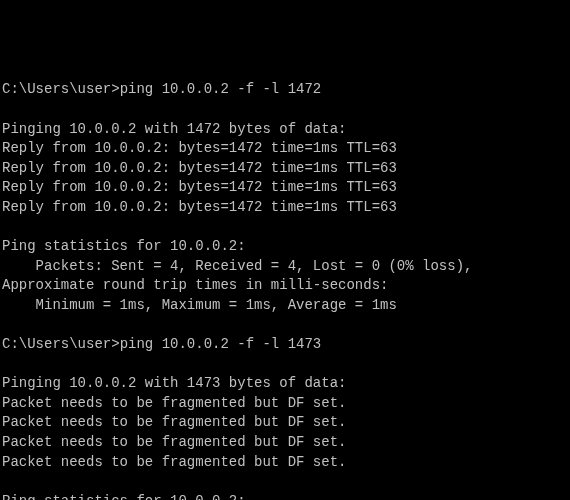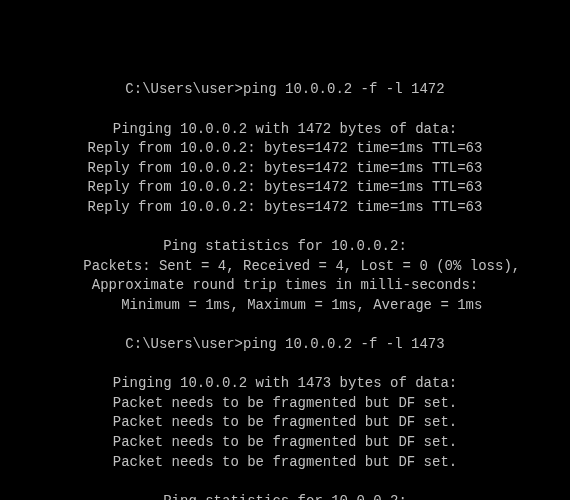--- a/index.html
+++ b/index.html
@@ -15,21 +15,20 @@
       line-height: 1.4;
       width: 570px;
       height: 500px;
       padding: 2px 2px;
       overflow: hidden;
       white-space: pre;
     }
     .line {
       display: block;
       min-height: 1.4em;
-      text-align: center;
     }
     .terminal {
       width: 100%;
       height: 100%;
     }
   </style>
 </head>
 <body>
 
 

